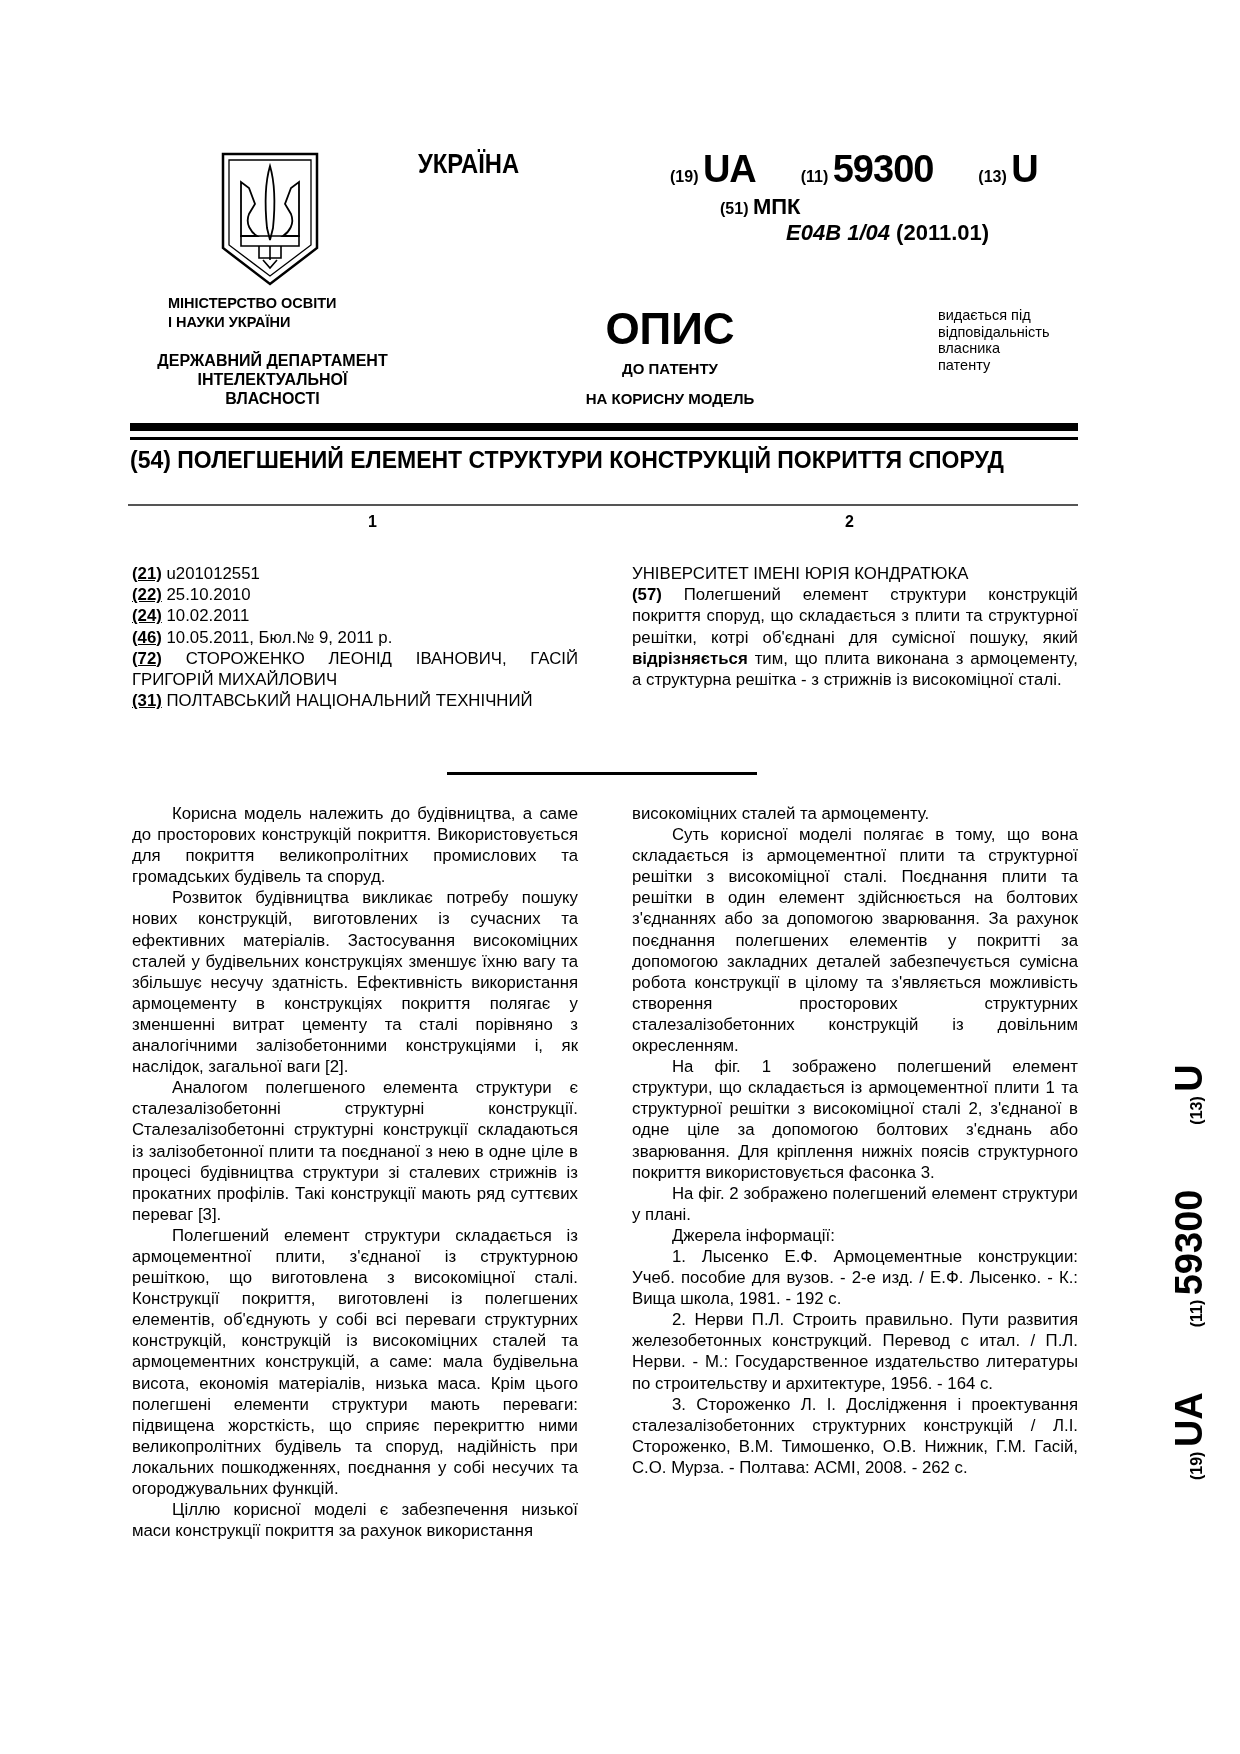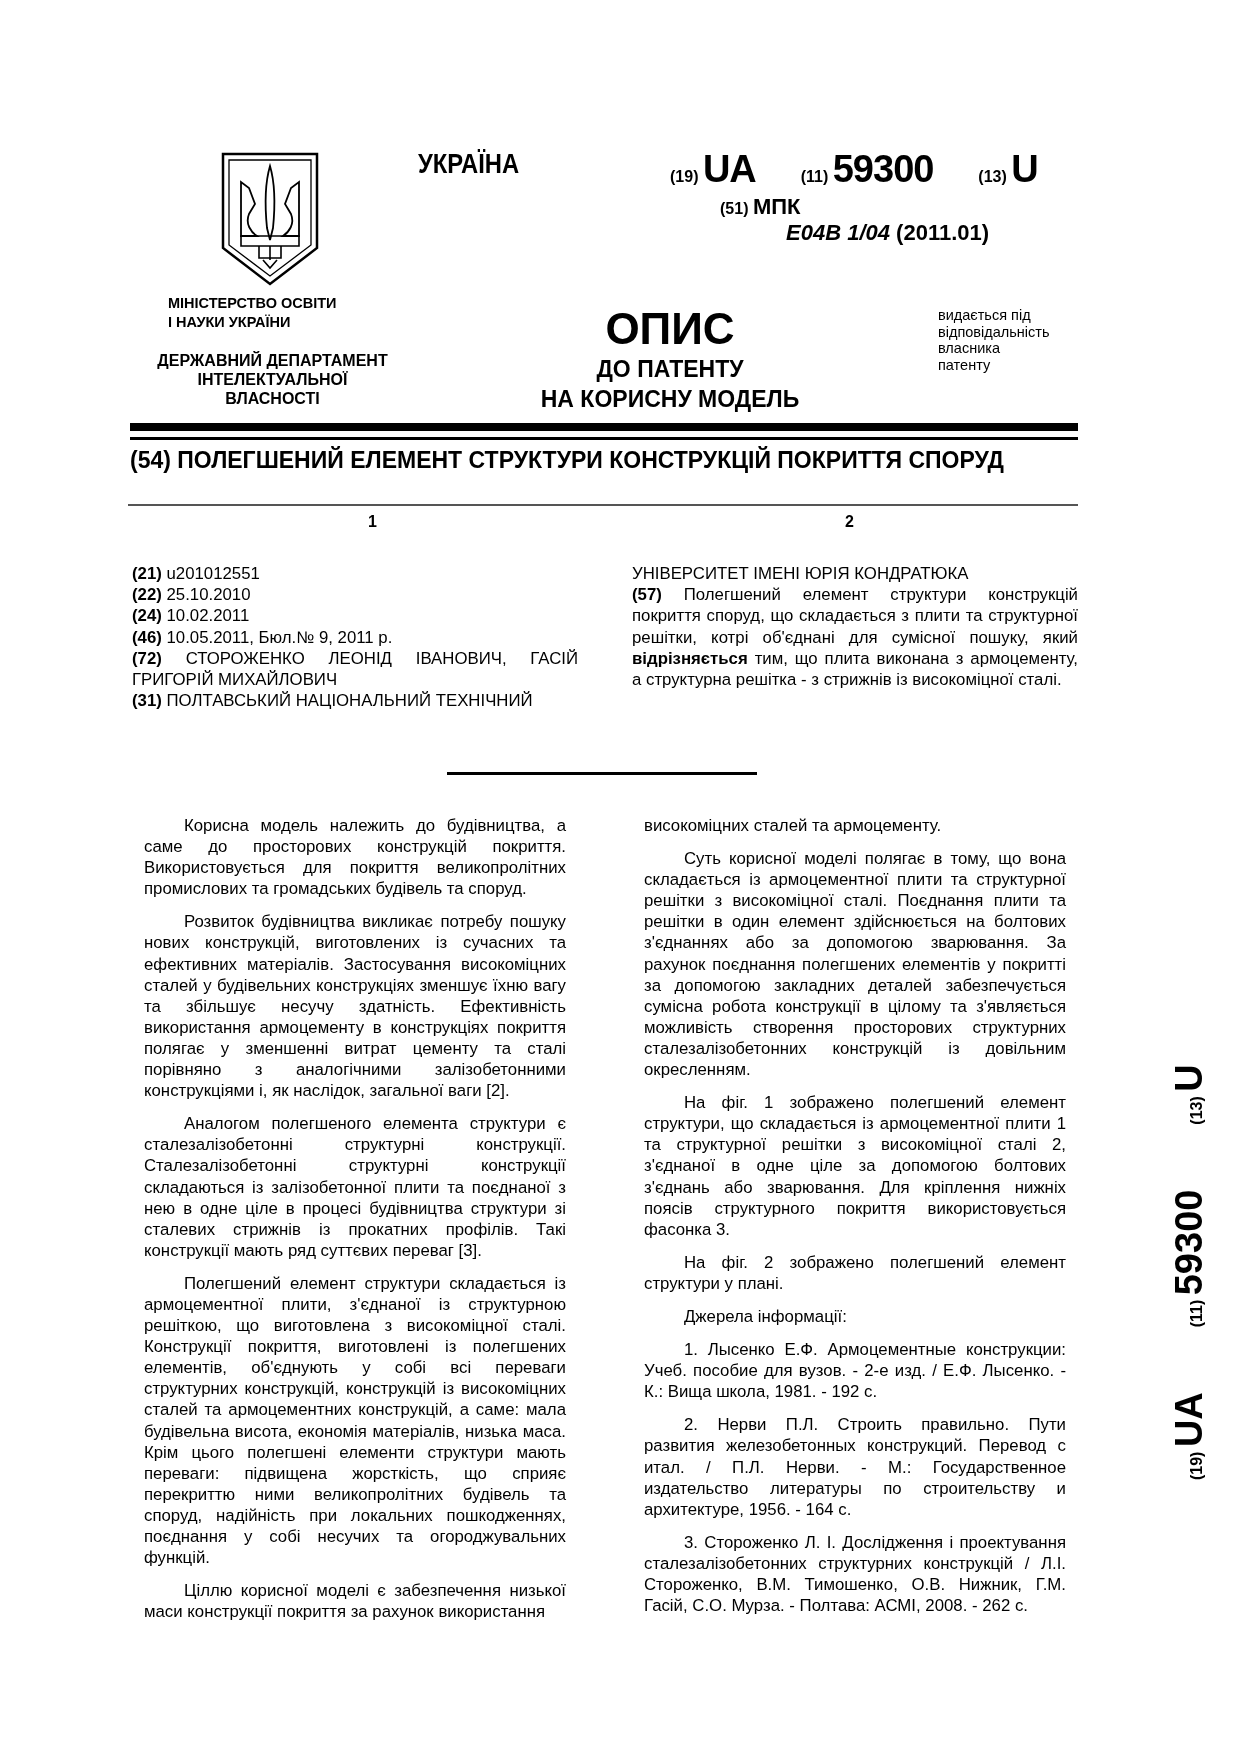--- a/index.html
+++ b/index.html
@@ -12,37 +12,37 @@
   .pubnum .big { font-size: 38px; font-weight: bold; letter-spacing: -1px; }
   .pubnum .gap { display: inline-block; width: 36px; }
   .ipc-label { left: 720px; top: 194px; white-space: nowrap; }
   .ipc-label .code { font-size: 16px; font-weight: bold; }
   .ipc-label .lbl { font-size: 22px; font-weight: bold; }
   .ipc-val { left: 786px; top: 220px; font-size: 22px; font-weight: bold; white-space: nowrap; }
   .ipc-val i { font-style: italic; }
   .ministry { left: 168px; top: 294px; width: 245px; font-size: 14.5px; font-weight: bold; line-height: 19px; }
   .dept { left: 145px; top: 351px; width: 255px; text-align: center; font-size: 16px; font-weight: bold; line-height: 19px; }
   .opis { left: 520px; top: 304px; width: 300px; text-align: center; font-size: 44px; font-weight: bold; }
-  .opis-sub { left: 510px; top: 354px; width: 320px; text-align: center; font-size: 23px; font-weight: bold; line-height: 30px; }
+  .opis-sub { left: 510px; top: 354px; width: 320px; text-align: center; font-size: 15px; font-weight: bold; line-height: 30px; }
   .issued { left: 938px; top: 307px; font-size: 14.5px; line-height: 16.5px; width: 160px; }
   .rule-thick { left: 130px; top: 423px; width: 948px; height: 8px; background: #000; }
   .rule-thin1 { left: 130px; top: 437px; width: 948px; height: 3px; background: #000; }
   .title54 { left: 130px; top: 447px; font-size: 23px; font-weight: bold; white-space: nowrap; }
   .rule-thin2 { left: 128px; top: 504px; width: 950px; height: 2px; background: #555; }
   .colnum1 { left: 368px; top: 513px; font-size: 16px; font-weight: bold; }
   .colnum2 { left: 845px; top: 513px; font-size: 16px; font-weight: bold; }
   .biblio { left: 132px; top: 563px; width: 446px; font-size: 16.8px; line-height: 21.2px; }
   .biblio .row { text-align: justify; text-align-last: left; }
   .biblio .row.just { text-align-last: justify; }
-  .biblio b { font-weight: bold; }
+  .biblio b { font-weight: bold; text-decoration: underline; }
   .claim { left: 632px; top: 563px; width: 446px; font-size: 16.8px; line-height: 21.2px; text-align: justify; }
   .claim b { font-weight: bold; }
   .sep { left: 447px; top: 772px; width: 310px; height: 3px; background: #000; }
   .body-col { width: 446px; font-size: 16.8px; line-height: 21.1px; text-align: justify; }
-  .body-col p { margin: 12px; text-indent: 40px; }
+  .body-col p { margin: 0; text-indent: 40px; }
   .body-col p.noind { text-indent: 0; }
   .colL { left: 132px; top: 803px; }
   .colR { left: 632px; top: 803px; }
   .side { left: 1108px; top: 1000px; width: 120px; height: 480px; }
   .side-inner { position: absolute; left: 60px; top: 480px; transform: rotate(-90deg); transform-origin: left top; white-space: nowrap; }
   .side-inner .code { font-size: 16px; font-weight: bold; }
   .side-inner .big { font-size: 38px; font-weight: bold; }
   .side-inner .gap { display: inline-block; width: 56px; }
 </style>
 </head>

